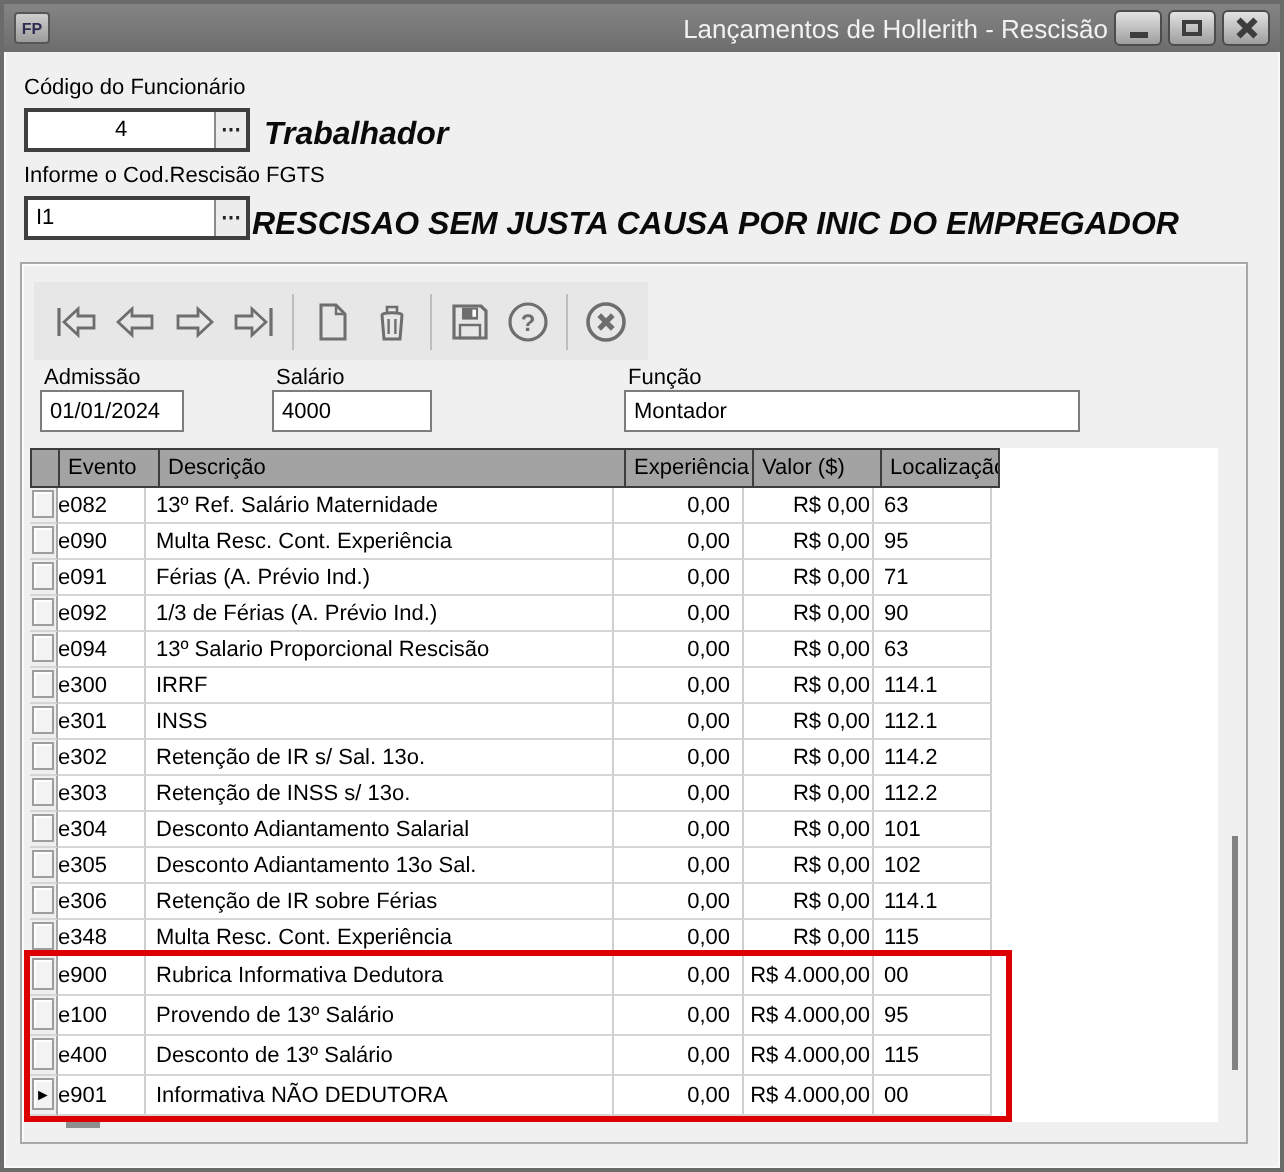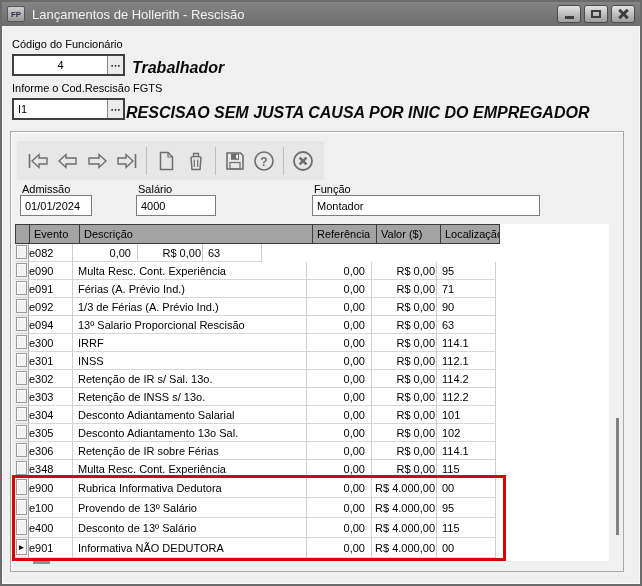--- a/index.html
+++ b/index.html
@@ -3,20 +3,21 @@
 <meta charset="utf-8">
 <style>
   * { margin:0; padding:0; box-sizing:border-box; }
   html,body { background:#d4d0c8; }
   body { font-family:"Liberation Sans", sans-serif; }
   .window{
     position:relative; width:642px; height:586px;
     border:2px solid #6b6b6b; background:#f0f0f0;
     box-shadow: inset 0 0 0 1px #fafafa;
     overflow:hidden;
+    text-align:right;
   }
   
   .titlebar{
     position:absolute; left:0; top:0; right:0; height:24px;
     background:linear-gradient(#848484,#6d6d6d);
     display:flex; align-items:center; padding:0 5px;
   }
   .fp-icon{
     width:18px; height:16px; border:1px solid #565656; border-radius:2px;
     background:linear-gradient(#cfcfcf,#9b9b9b);
@@ -216,28 +217,29 @@
     <div class="field-input" style="left:125px; top:63px; width:80px;">4000</div>
 
     <div class="lbl" style="left:303px; top:51px;">Função</div>
     <div class="field-input" style="left:301px; top:63px; width:228px;">Montador</div>
 
     <div class="grid">
       <div class="ghead">
         <div class="hcell h-ind"></div>
         <div class="hcell h-ev">Evento</div>
         <div class="hcell h-de">Descrição</div>
-        <div class="hcell h-re">Referência</div>
+        <div class="hcell h-re">Experiência</div>
         <div class="hcell h-va">Valor ($)</div>
         <div class="hcell h-lo">Localização</div>
       </div>
       <div>
           <div class="grow">
             <div class="cell ind"></div>
             <div class="cell c-ev">e082</div>
+            <div class="cell c-de">13º Ref. Salário Maternidade</div>
             <div class="cell c-re">0,00</div>
             <div class="cell c-va">R$ 0,00</div>
             <div class="cell c-lo">63</div>
           </div>
           <div class="grow">
             <div class="cell ind"></div>
             <div class="cell c-ev">e090</div>
             <div class="cell c-de">Multa Resc. Cont. Experiência</div>
             <div class="cell c-re">0,00</div>
             <div class="cell c-va">R$ 0,00</div>

